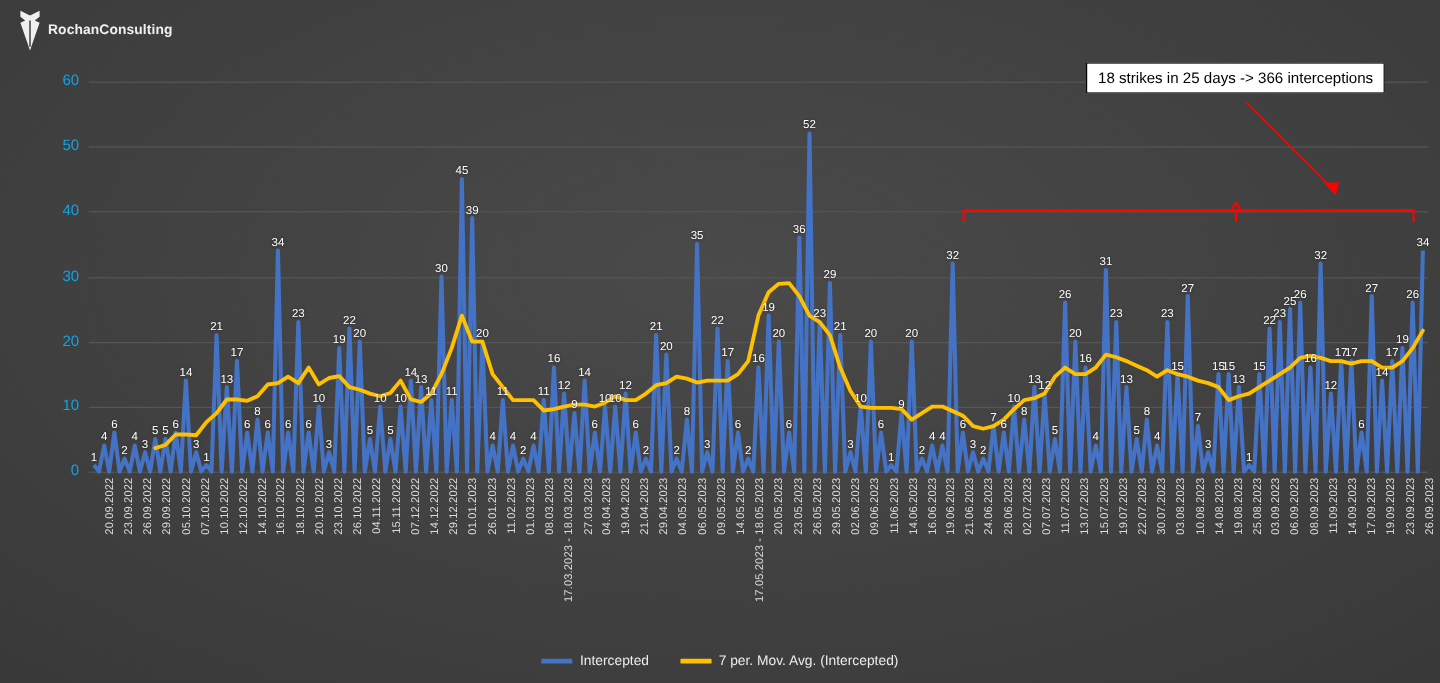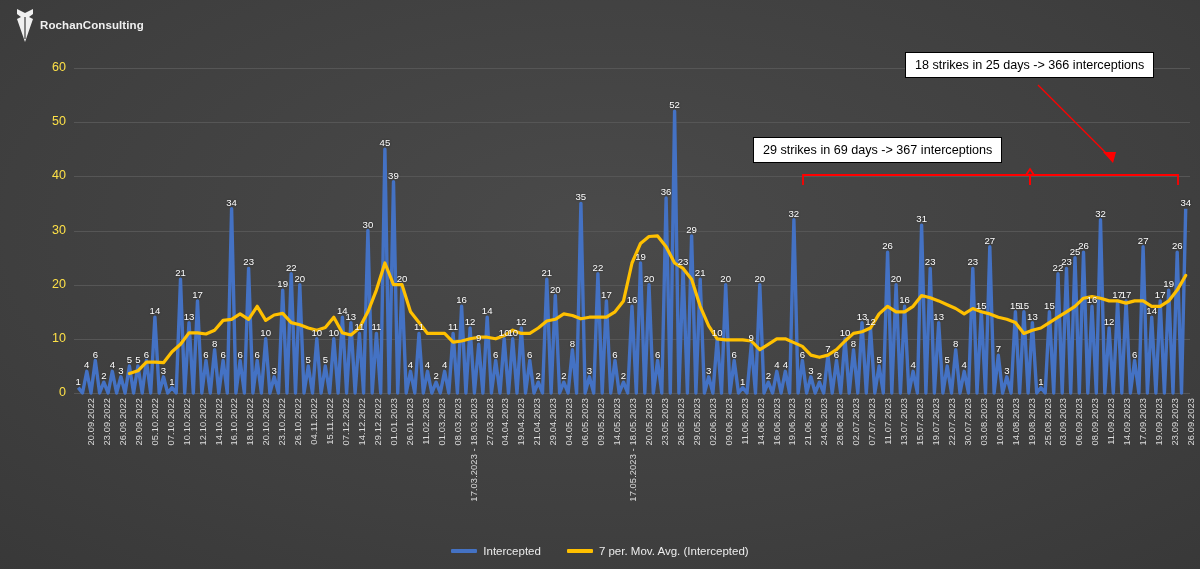--- a/index.html
+++ b/index.html
@@ -22,21 +22,21 @@
   
   .chart-title{
     position:absolute;left:0;right:0;top:10px;text-align:center;
     font-size:20.5px;font-weight:bold;color:#ffffff;letter-spacing:.2px;
   }
 
   
   .plot{position:absolute;left:74px;top:68px;width:1116px;height:325px;}
   .gridline{position:absolute;left:0;right:0;height:1px;background:#565656;}
   .yticks-wrap{position:absolute;left:74px;top:68px;width:1116px;height:325px;}
-  .ytick-lbl{position:absolute;left:-46px;width:38px;text-align:right;font-size:12.5px;color:#fde047;transform:translateY(-8px);}
+  .ytick-lbl{position:absolute;left:-46px;width:38px;text-align:right;font-size:12.5px;color:#0ea5e9;transform:translateY(-8px);}
 
   svg.series{position:absolute;left:0;top:0;overflow:visible;}
 
   .dlabel{
     position:absolute;font-size:9.6px;color:#ffffff;
     transform:translate(-50%,-100%);white-space:nowrap;pointer-events:none;
     text-shadow:0 0 2px rgba(0,0,0,.55);
   }
 
   
@@ -317,21 +317,20 @@
       <path d="M1030 185 L1030 175 L1178 175 L1178 185"></path>
       <path d="M1026 175 L1030 169 L1034 175"></path>
     </g>
     <g stroke="#FF0000" stroke-width="1.3" fill="none">
       <line x1="1038" y1="85" x2="1113" y2="160"></line>
     </g>
     <polygon points="1113,163 1103,152 1116,152" fill="#FF0000"></polygon>
   </svg>
 
   <div class="callout" style="left:905px;top:52px;">18 strikes in 25 days -&gt; 366 interceptions</div>
-  <div class="callout" style="left:753px;top:137px;">29 strikes in 69 days -&gt; 367 interceptions</div>
 
   <div class="legend">
     <div class="legend-item">
       <span class="legend-swatch" style="background: rgb(68, 114, 196);"></span>
       <span class="legend-label">Intercepted</span>
     </div>
     <div class="legend-item">
       <span class="legend-swatch" style="background: rgb(255, 192, 0);"></span>
       <span class="legend-label">7 per. Mov. Avg. (Intercepted)</span>
     </div>

